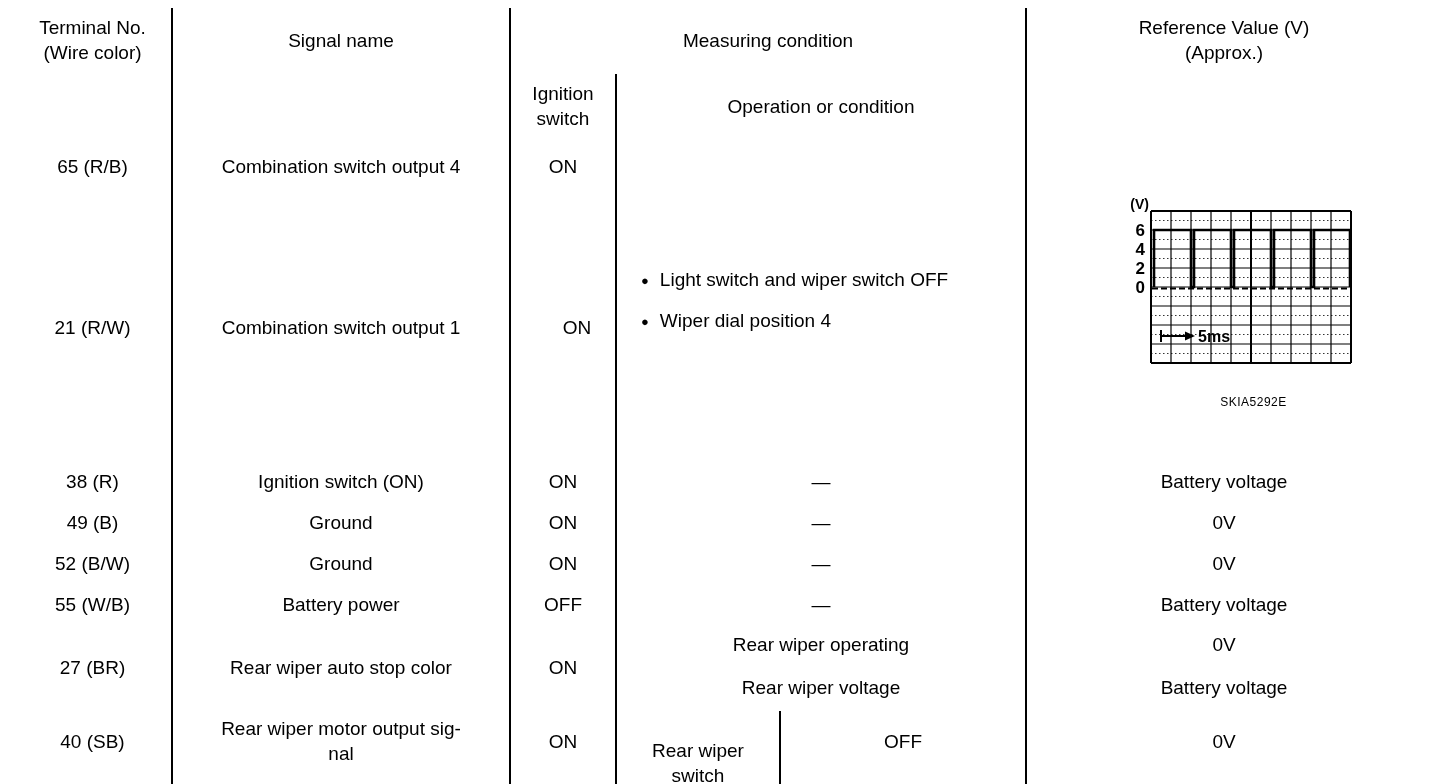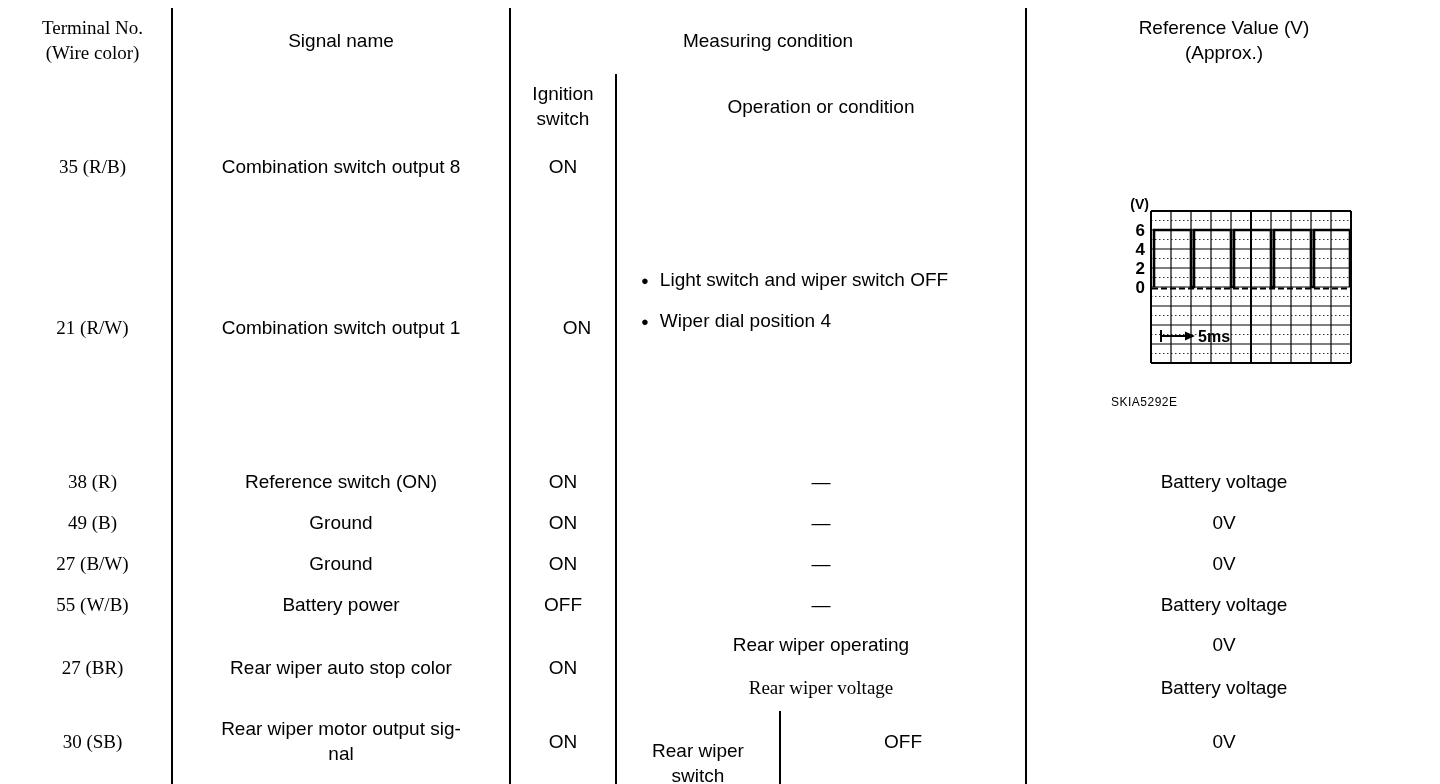--- a/index.html
+++ b/index.html
@@ -9,41 +9,41 @@
     margin:8px 0 0 14px;
   }
   #terminal-table td{
     border:0 solid #000;
     border-left-width:2px;border-right-width:2px;
     padding:2px 4px;
     text-align:center;vertical-align:middle;
     font-size:19px;line-height:1.3;
     white-space:pre-line;
   }
-  #terminal-table td:first-child{border-left-width:0;font-family:Liberation Serif, serif;}
+  #terminal-table td:first-child{border-left-width:0;}
   #terminal-table td:last-child{border-right-width:0;padding-left:32px;}
   td.bt5{border-top:5px solid #000;}
   td.bb2{border-bottom:2px solid #000;}
   td.bb3{border-bottom:3px solid #000;}
   td.bb4{border-bottom:4px solid #000;}
   td.bb5{border-bottom:5px solid #000;}
   .cond-list{
     display:flex;flex-direction:column;justify-content:center;
     align-items:flex-start;gap:16px;
     padding-left:20px;text-align:left;
   }
   .cond-item{display:flex;align-items:center;}
   .bullet{font-size:13px;margin-right:11px;line-height:1;}
   .scope-fig{width:285px;margin-left:52px;margin-top:4px;}
   .scope-fig svg{display:block;}
   .scope-fig text{font-family:"Liberation Sans", sans-serif;font-weight:700;fill:#000;}
   text.sv{font-size:14px;}
   text.st{font-size:17px;}
   text.sm{font-size:16px;}
-  .scope-code{font-size:12px;letter-spacing:0.5px;text-align:left;margin-top:3px;font-weight:400;}
+  .scope-code{font-size:12px;letter-spacing:0.5px;text-align:center;margin-top:3px;font-weight:400;}
 </style>
 </head>
 <body>
 
 <table id="terminal-table">
   <colgroup>
     <col style="width:158px">
       <col style="width:338px">
       <col style="width:106px">
     <col style="width:164px">
@@ -64,22 +64,22 @@
   <tr style="height:66px">
     <td class="bb4"></td>
     <td class="bb4"></td>
     <td class="bb4">Ignition
 switch</td>
     <td class="bb4" colspan="2">Operation or condition</td>
     <td class="bb4"></td>
   </tr>
 
   <tr style="height:41px">
-    <td class="bb2">35 (R/B)</td>
-    <td class="bb2">Combination switch output 8</td>
+    <td class="bb2">65 (R/B)</td>
+    <td class="bb2">Combination switch output 4</td>
     <td class="bb2">ON</td>
     <td class="bb3" colspan="2" rowspan="2">
       <div class="cond-list">
         <div class="cond-item">
           <span class="bullet">●</span>
           <span>Light switch and wiper switch OFF</span>
         </div>
         <div class="cond-item">
           <span class="bullet">●</span>
           <span>Wiper dial position 4</span>
@@ -141,36 +141,36 @@
   </tr>
 
   <tr style="height:200px">
     <td class="bb3">21 (R/W)</td>
     <td class="bb3">Combination switch output 1</td>
     <td class="bb3">ON</td>
   </tr>
 
   <tr style="height:41px">
     <td class="bb3">38 (R)</td>
-    <td class="bb3">Reference switch (ON)</td>
+    <td class="bb3">Ignition switch (ON)</td>
     <td class="bb3">ON</td>
     <td class="bb3" colspan="2">—</td>
     <td class="bb3">Battery voltage</td>
   </tr>
 
   <tr style="height:40px">
     <td class="bb2">49 (B)</td>
     <td class="bb2">Ground</td>
     <td class="bb2">ON</td>
     <td class="bb2" colspan="2">—</td>
     <td class="bb2">0V</td>
   </tr>
 
   <tr style="height:42px">
-    <td class="bb3">27 (B/W)</td>
+    <td class="bb3">52 (B/W)</td>
     <td class="bb3">Ground</td>
     <td class="bb3">ON</td>
     <td class="bb3" colspan="2">—</td>
     <td class="bb3">0V</td>
   </tr>
 
   <tr style="height:40px">
     <td class="bb2">55 (W/B)</td>
     <td class="bb2">Battery power</td>
     <td class="bb2">OFF</td>
@@ -185,21 +185,21 @@
     <td class="bb3" colspan="2">Rear wiper operating</td>
     <td class="bb3">0V</td>
   </tr>
 
   <tr style="height:45px">
     <td class="bb2" colspan="2">Rear wiper voltage</td>
     <td class="bb2">Battery voltage</td>
   </tr>
 
   <tr style="height:62px">
-    <td class="bb3">30 (SB)</td>
+    <td class="bb3">40 (SB)</td>
     <td class="bb3">Rear wiper motor output sig-
 nal</td>
     <td class="bb3">ON</td>
     <td class="bb5" rowspan="2">Rear wiper
 switch</td>
     <td class="bb3">OFF</td>
     <td class="bb3">0V</td>
   </tr>
 
   <tr style="height:43px">

